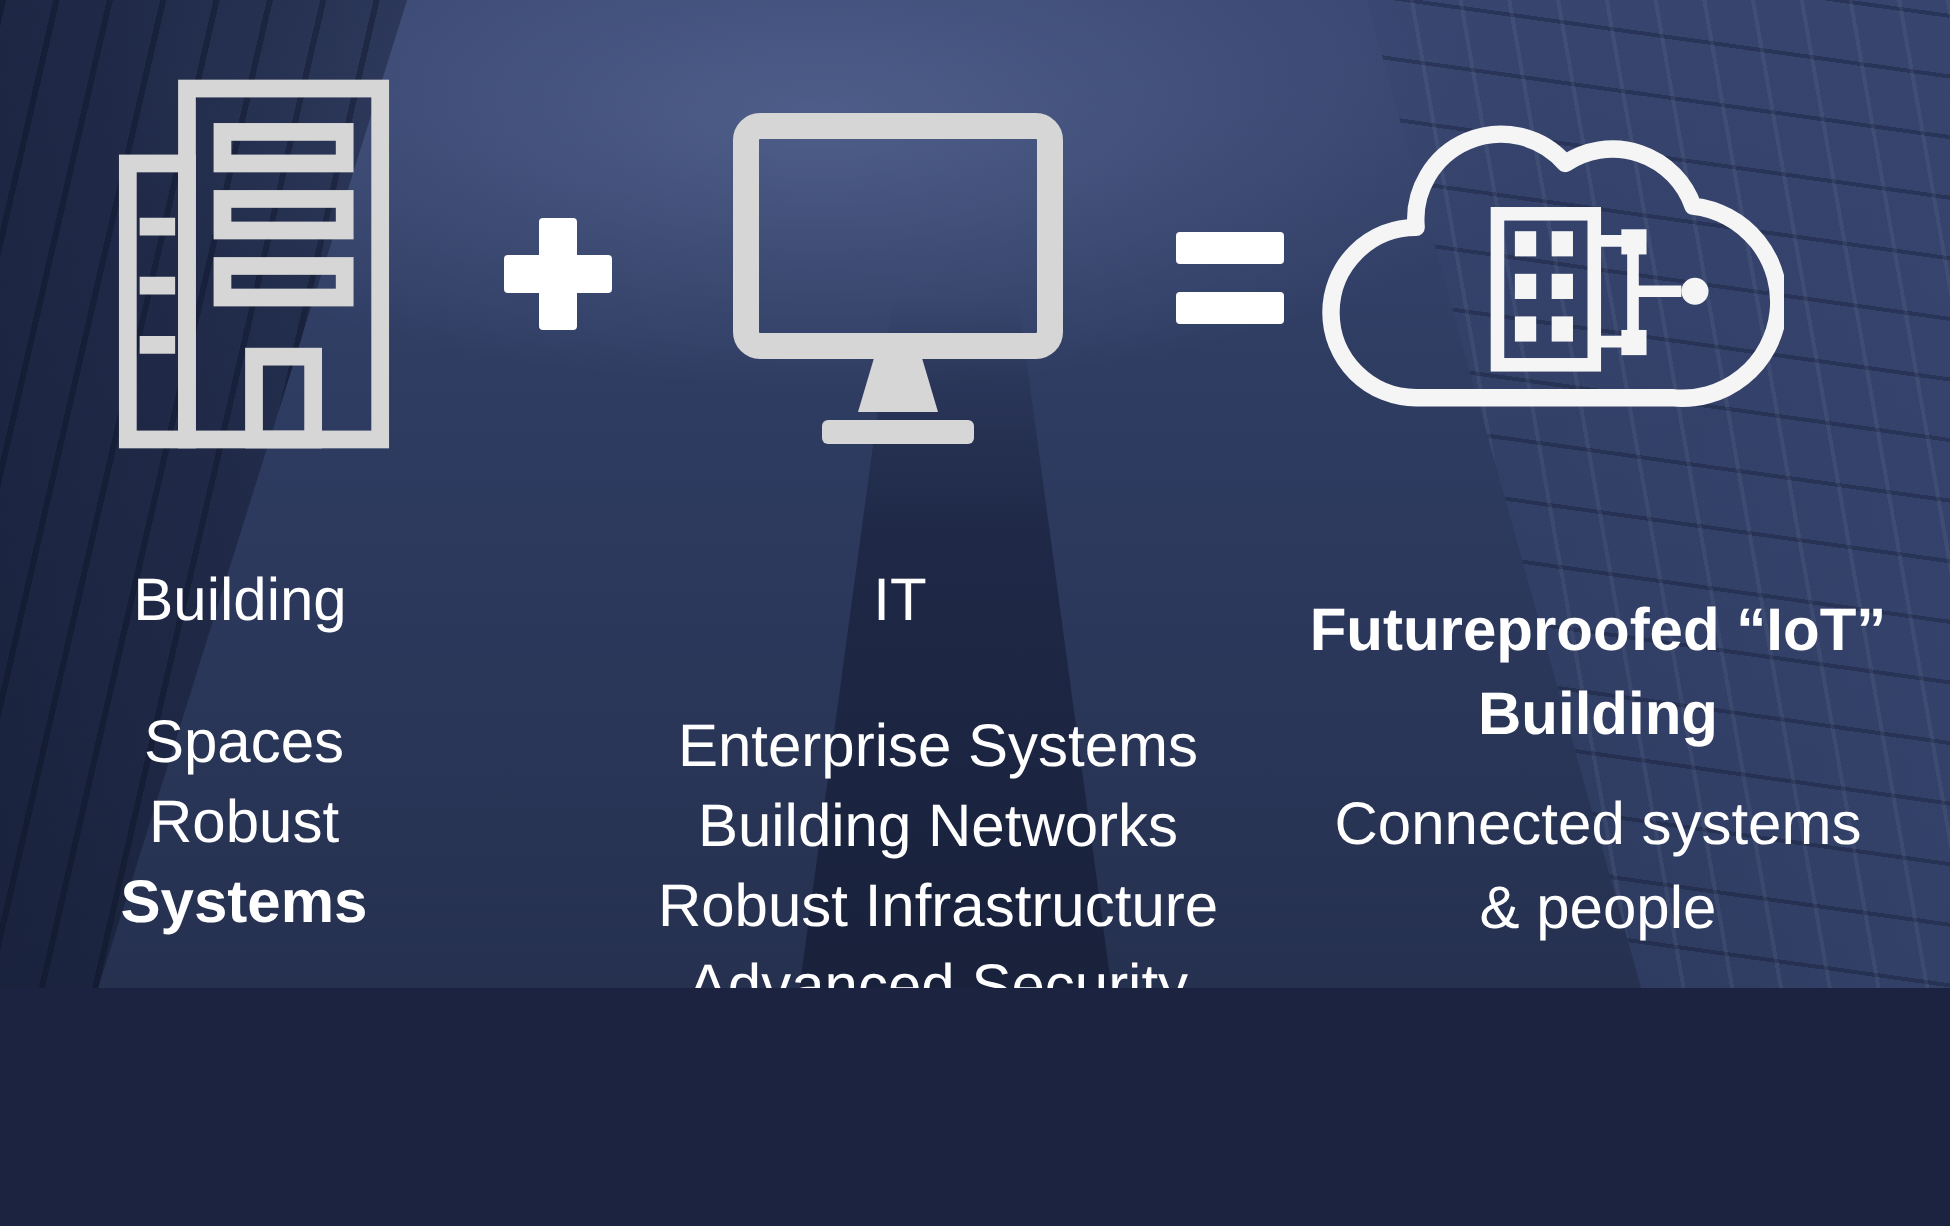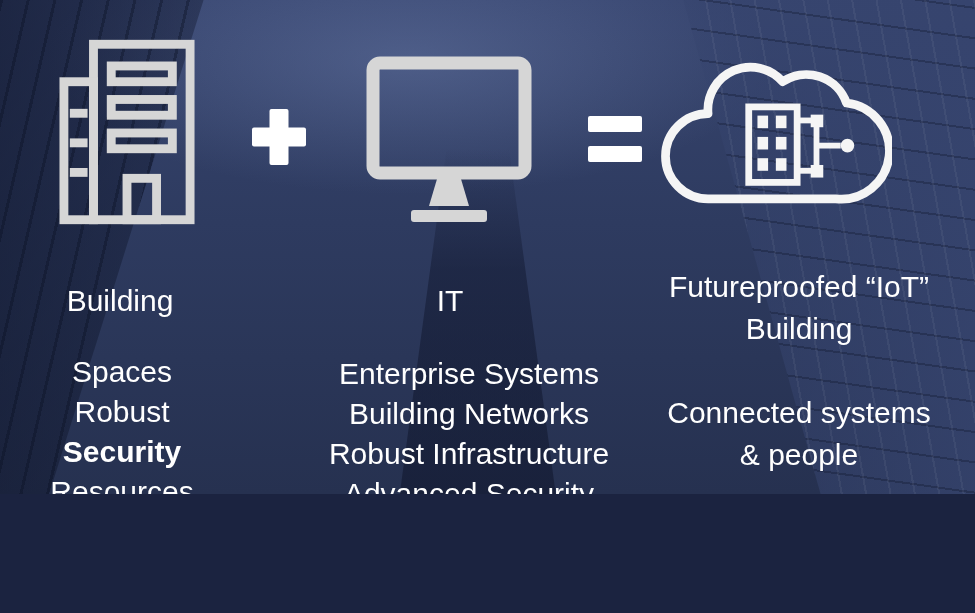--- a/index.html
+++ b/index.html
@@ -54,21 +54,21 @@
   .op-equals{left:588px; top:116px; width:54px; height:46px;}
   .op-equals::before,.op-equals::after{content:""; position:absolute; left:0; width:100%; height:16px; background:var(--text); border-radius:2px;}
   .op-equals::before{top:0;}
   .op-equals::after{bottom:0;}
   
   .title,.list{position:absolute; color:var(--text); text-align:center;}
   .title{font-size:30px; line-height:38px; font-weight:400;}
   .list{font-size:30px; line-height:40px; font-weight:400;}
   .t-building{left:0; top:282px; width:240px;}
   .t-it{left:330px; top:282px; width:240px;}
-  .t-iot{left:636px; top:266px; width:326px; line-height:42px;}
+  .t-iot{left:636px; top:295px; width:326px; line-height:42px;font-weight:bold;}
   .l-building{left:0; top:352px; width:244px;}
   .l-it{left:280px; top:354px; width:378px;}
   .l-iot{left:636px; top:392px; width:326px; line-height:42px;}
   .line{white-space:nowrap;}
   .line.bold{font-weight:700;}
 </style>
 </head>
 <body>
 
 <div class="slide">
@@ -137,22 +137,21 @@
   <div class="title t-building">Building</div>
   <div class="title t-it">IT</div>
   <div class="title t-iot">
     <div class="line">Futureproofed “IoT”</div>
     <div class="line">Building</div>
   </div>
 
   <div class="list l-building">
     <div class="line">Spaces</div>
     <div class="line">Robust</div>
-    <div class="line bold">Security</div>
-    <div class="line">Resources</div>
+    <div class="line bold">Systems</div>
   </div>
 
   <div class="list l-it">
     <div class="line">Enterprise Systems</div>
     <div class="line">Building Networks</div>
     <div class="line">Robust Infrastructure</div>
     <div class="line">Advanced Security</div>
   </div>
 
   <div class="list l-iot">

